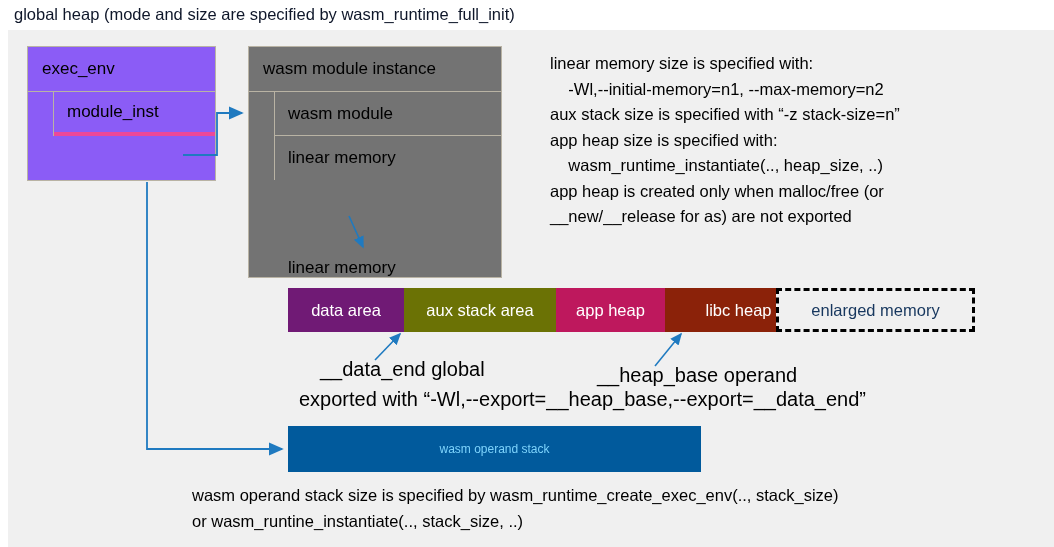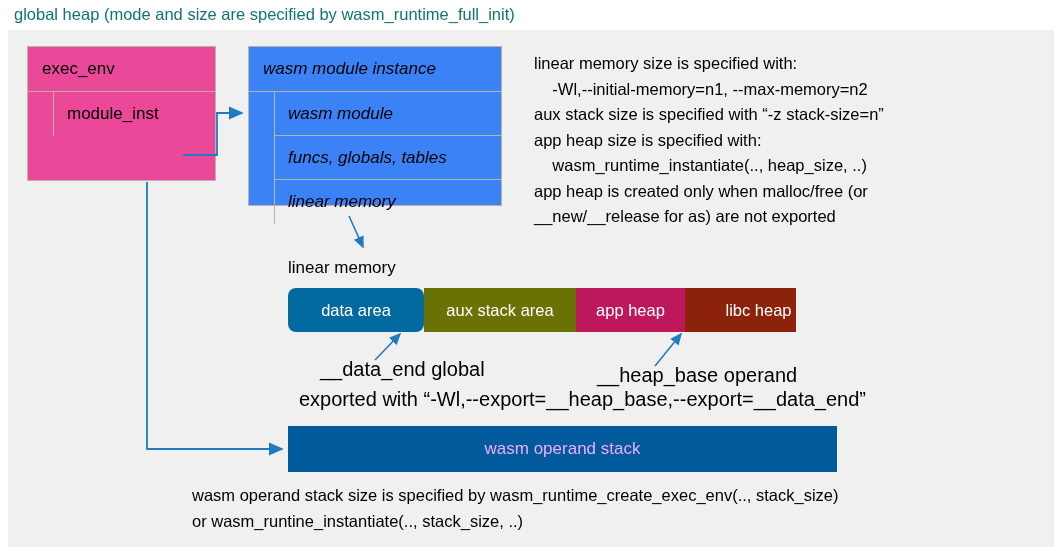--- a/index.html
+++ b/index.html
@@ -8,56 +8,56 @@
     font-family:"Liberation Sans","DejaVu Sans",sans-serif;
     color:#000000;
   }
 
   .panel{
     position:absolute;left:8px;top:30px;width:1046px;height:517px;
     background:#f0f0f0;
   }
   .title{
     position:absolute;left:14px;top:4px;
-    font-size:16.5px;line-height:20px;color:#0f766e;white-space:nowrap;
+    font-size:16.5px;line-height:20px;color:#0f172a;white-space:nowrap;
   }
 
   
   .structbox{position:absolute;border:1px solid #b9b3a4;box-sizing:border-box;}
   .structbox .hdr{
     box-sizing:border-box;width:100%;
     border-bottom:1px solid #b9b3a4;
     display:flex;align-items:center;
     padding-left:14px;font-size:17px;
   }
   .structbox .rows{display:flex;}
   .structbox .gutter{
     box-sizing:border-box;border-right:1px solid #b9b3a4;flex:0 0 auto;
   }
   .structbox .rowlist{flex:1 1 auto;}
   .structbox .row{
     box-sizing:border-box;display:flex;align-items:center;
     padding-left:13px;font-size:17px;white-space:nowrap;
   }
 
-  #exec-env-box{left:27px;top:46px;width:189px;height:135px;background:#ec4899;}
+  #exec-env-box{left:27px;top:46px;width:189px;height:135px;background:#8b5cf6;}
   #exec-env-box .hdr{height:45px;}
   #exec-env-box .gutter{width:26px;}
   #exec-env-box .row{height:44px;}
-  #exec-env-box .row.first{border-bottom:1px solid #ec4899;}
+  #exec-env-box .row.first{border-bottom:4px solid #ec4899;}
 
-  #module-inst-box{left:248px;top:46px;width:254px;height:160px;background:#3b82f6;font-style:italic;}
+  #module-inst-box{left:248px;top:46px;width:254px;height:232px;background:#737373;}
   #module-inst-box .hdr{height:45px;}
   #module-inst-box .gutter{width:26px;}
   #module-inst-box .row{height:44px;}
   #module-inst-box .row.sep{border-bottom:1px solid #b9b3a4;}
 
   
   .infotext{
-    position:absolute;left:534px;top:51px;width:500px;
+    position:absolute;left:550px;top:51px;width:500px;
     font-size:16.5px;line-height:25.5px;white-space:pre;
   }
 
   
   .lm-label{position:absolute;left:288px;top:258px;font-size:17px;}
   .membar{position:absolute;left:288px;top:288px;height:44px;display:flex;}
   .seg{
     display:flex;align-items:center;justify-content:center;
     color:#ffffff;font-size:16.5px;white-space:nowrap;box-sizing:border-box;
   }
@@ -66,22 +66,22 @@
   }
 
   
   .ann{position:absolute;font-size:20px;white-space:nowrap;}
   #ann-data-end{left:320px;top:358px;}
   #ann-heap-base{left:597px;top:364px;}
   #ann-exported{left:299px;top:388px;text-align:center;}
 
   
   #operand-stack{
-    position:absolute;left:288px;top:426px;width:549px;height:46px;
-    background:#015a9c;color:#f0abfc;font-size:17px;
+    position:absolute;left:288px;top:426px;width:413px;height:46px;
+    background:#015a9c;color:#7dd3fc;font-size:12px;
     display:flex;align-items:center;justify-content:center;
   }
   .bottomtext{
     position:absolute;left:192px;top:482px;width:860px;
     font-size:16.5px;line-height:26px;white-space:pre;
   }
 
   svg.wires{position:absolute;left:0;top:0;width:1054px;height:547px;pointer-events:none;}
 </style>
 </head>
@@ -100,40 +100,40 @@
     </div>
   </div>
 </div>
 
 <div class="structbox" id="module-inst-box">
   <div class="hdr">wasm module instance</div>
   <div class="rows">
     <div class="gutter"></div>
     <div class="rowlist">
       <div class="row sep">wasm module</div>
-      <div class="row sep">funcs, globals, tables</div>
       <div class="row">linear memory</div>
     </div>
   </div>
 </div>
 
 <div class="infotext">linear memory size is specified with:
     -Wl,--initial-memory=n1, --max-memory=n2
 aux stack size is specified with “-z stack-size=n”
 app heap size is specified with:
     wasm_runtime_instantiate(.., heap_size, ..)
 app heap is created only when malloc/free (or
 __new/__release for as) are not exported</div>
 
 <div class="lm-label">linear memory</div>
 <div class="membar" id="membar">
-    <div class="seg" style="width: 136px; background: #0369a1; border-radius: 8px;">data area</div>
+    <div class="seg" style="width: 116px; background: #701a75;">data area</div>
     <div class="seg" style="width: 152px; background: rgb(107, 114, 5);">aux stack area</div>
     <div class="seg" style="width: 109px; background: #be185d;">app heap</div>
     <div class="seg" style="width: 111px; background: rgb(139, 34, 9); padding-left: 36px;">libc heap</div>
+    <div class="seg enlarged" style="width: 199px;">enlarged memory</div>
   </div>
 
 <div class="ann" id="ann-data-end">__data_end global</div>
 <div class="ann" id="ann-heap-base">__heap_base operand</div>
 <div class="ann" id="ann-exported">exported with “-Wl,--export=__heap_base,--export=__data_end”</div>
 
 <div id="operand-stack">wasm operand stack</div>
 <div class="bottomtext">wasm operand stack size is specified by wasm_runtime_create_exec_env(.., stack_size)
 or wasm_runtine_instantiate(.., stack_size, ..)</div>
 

